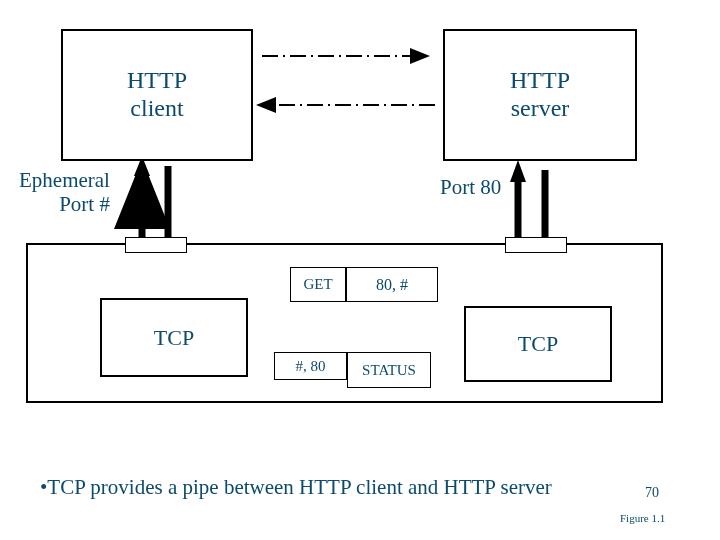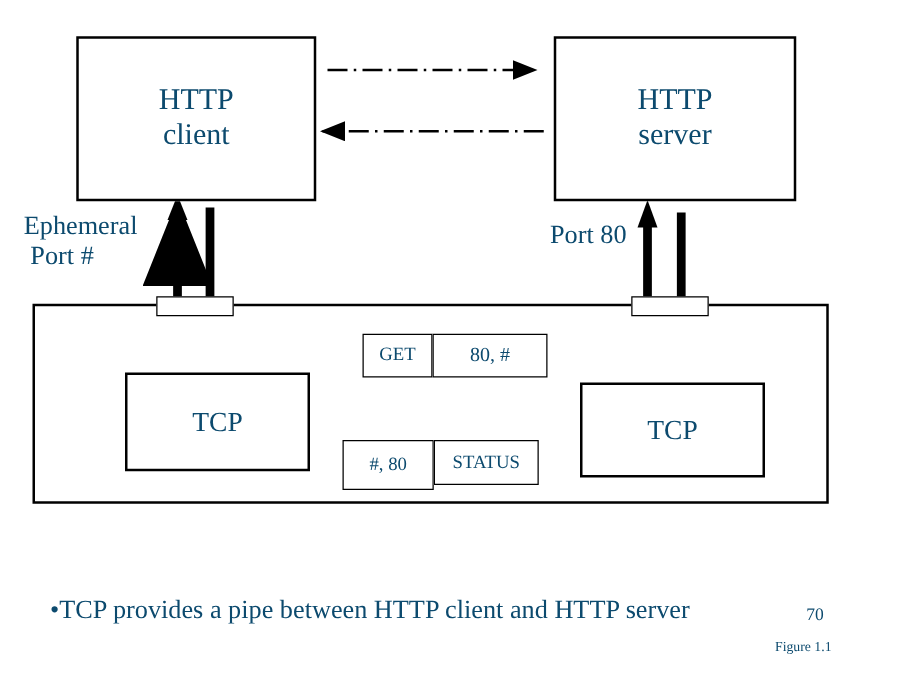--- a/index.html
+++ b/index.html
@@ -77,30 +77,30 @@
   
   #get-box {
     left: 290px; top: 267px; width: 56px; height: 35px;
     font-size: 15px;
   }
   #get-args-box {
     left: 346px; top: 267px; width: 92px; height: 35px;
     font-size: 16px;
   }
   #status-args-box {
-    left: 274px; top: 352px; width: 73px; height: 40px;
+    left: 274px; top: 352px; width: 73px; height: 28px;
     font-size: 15px;
   }
   #status-box {
     left: 347px; top: 352px; width: 84px; height: 36px;
     font-size: 15px;
   }
   
   #ephemeral-label {
-    left: 19px; top: 168px; font-size: 21px;
+    left: 19px; top: 168px; font-size: 21px; text-align: right;
   }
   #port80-label {
     left: 440px; top: 175px; font-size: 21px;
   }
   
   #bullets {
     position: absolute;
     left: 40px; top: 418px; width: 680px;
     font-size: 21px;
     line-height: 1.33;

